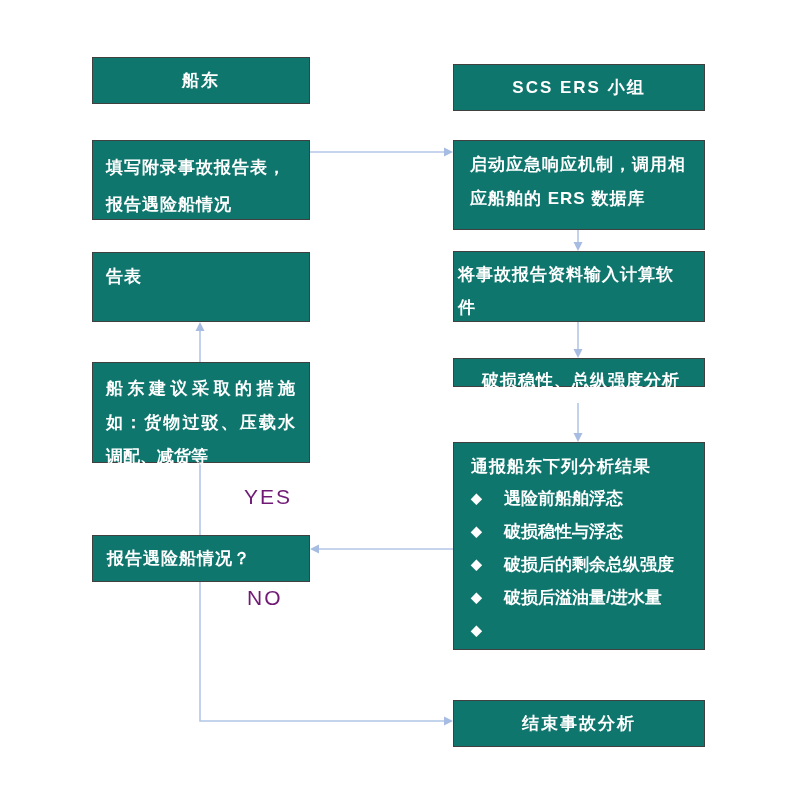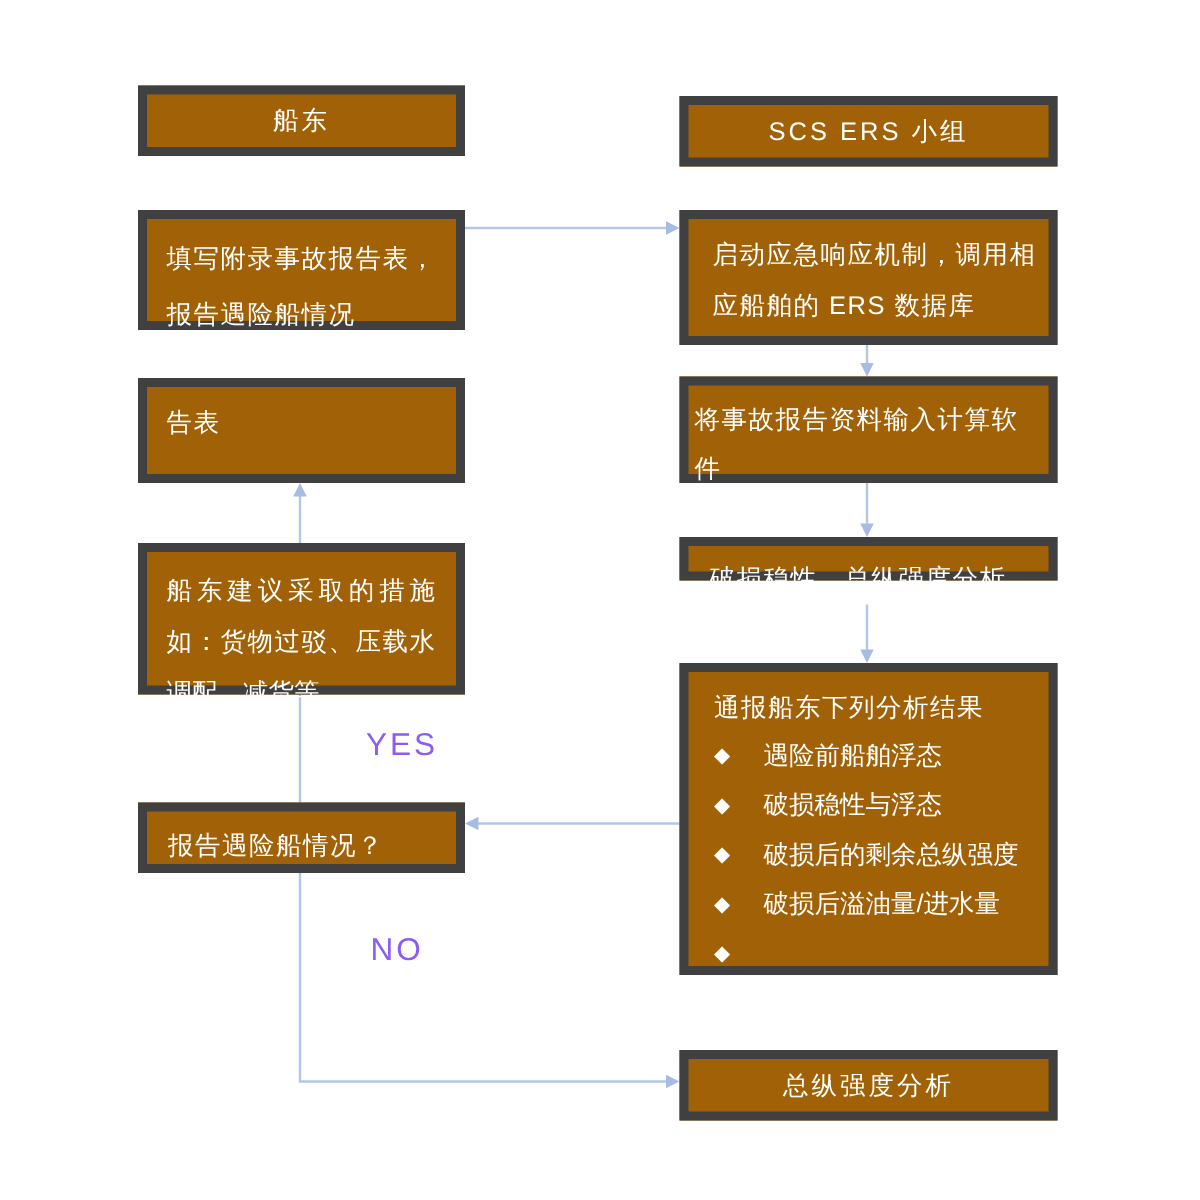--- a/index.html
+++ b/index.html
@@ -1,46 +1,46 @@
 <!DOCTYPE html>
 <html><head>
 <meta charset="utf-8">
 <style>
   html,body{margin:0;padding:0;background:#ffffff;}
   #stage{
     position:relative;width:800px;height:800px;background:#ffffff;
     font-family:"Liberation Sans",sans-serif;overflow:hidden;
   }
   .box{
-    position:absolute;background:#a16207;border:6px solid #404040;
-    color:#ffffff;font-size:17px;box-sizing:border-box;
+    position:absolute;background:#0f766e;border:1px solid #404040;
+    color:#ffffff;font-size:17px;box-sizing:border-box;font-weight:bold;
   }
   .hdr{display:flex;align-items:center;justify-content:center;letter-spacing:2px;}
   .line{white-space:nowrap;}
   .jline{text-align:justify;text-align-last:justify;}
   #box-l1{left:92px;top:57px;width:218px;height:47px;}
   #box-l2{left:92px;top:140px;width:218px;height:80px;padding:8px 12px 0 13px;line-height:37px;letter-spacing:1px;}
   #box-l3{left:92px;top:252px;width:218px;height:70px;padding:7px 12px 0 13px;line-height:33px;letter-spacing:1px;}
   #box-l4{left:92px;top:362px;width:218px;height:101px;padding:9px 14px 12px 13px;line-height:34px;}
   #box-l5{left:92px;top:535px;width:218px;height:47px;line-height:45px;padding-left:14px;letter-spacing:1px;}
   #box-r1{left:453px;top:64px;width:252px;height:47px;}
   #box-r2{left:453px;top:140px;width:252px;height:90px;padding:7px 12px 0 16px;line-height:34px;letter-spacing:1px;}
   #box-r3{left:453px;top:251px;width:252px;height:71px;padding:6px 12px 0 4px;line-height:33px;letter-spacing:1px;}
-  #box-r4{left:453px;top:358px;width:252px;height:29px;line-height:43px;padding-left:14px;letter-spacing:1px;}
+  #box-r4{left:453px;top:358px;width:252px;height:29px;line-height:43px;padding-left:28px;letter-spacing:1px;}
   #box-r5{left:453px;top:442px;width:252px;height:208px;padding:9px 8px 0 17px;}
   #box-r5 .title{line-height:30px;letter-spacing:1px;white-space:nowrap;}
   .bullet-row{display:flex;align-items:center;line-height:33px;white-space:nowrap;}
   .bullet-row .diamond{font-size:14px;width:33px;flex:0 0 33px;}
   #box-r6{left:453px;top:700px;width:252px;height:47px;letter-spacing:2px;}
   #connectors{position:absolute;left:0;top:0;pointer-events:none;}
   .branch-label{
-    position:absolute;color:#8b5cf6;font-size:21px;letter-spacing:2px;font-weight:400;
+    position:absolute;color:#701a75;font-size:21px;letter-spacing:2px;font-weight:400;
   }
   #label-yes{left:244px;top:485px;}
-  #label-no{left:247px;top:622px;}
+  #label-no{left:247px;top:586px;}
 </style>
 </head>
 <body>
 
 <div id="stage">
 
   <svg id="connectors" width="800" height="800" viewBox="0 0 800 800">
     <g stroke="#b3c6e8" stroke-width="1.6" fill="none">
       <path d="M310 152 H445"></path>
       <path d="M578 218 V243"></path>
@@ -120,19 +120,19 @@
     <div class="bullet-row">
       <span class="diamond">◆</span>
       <span>破损后溢油量/进水量</span>
     </div>
     <div class="bullet-row">
       <span class="diamond">◆</span>
     </div>
   </div>
 
   <div class="box hdr" id="box-r6">
-    <span>总纵强度分析</span>
+    <span>结束事故分析</span>
   </div>
 
   <div class="branch-label" id="label-yes">YES</div>
   <div class="branch-label" id="label-no">NO</div>
 
 </div>
 
 </body></html>

